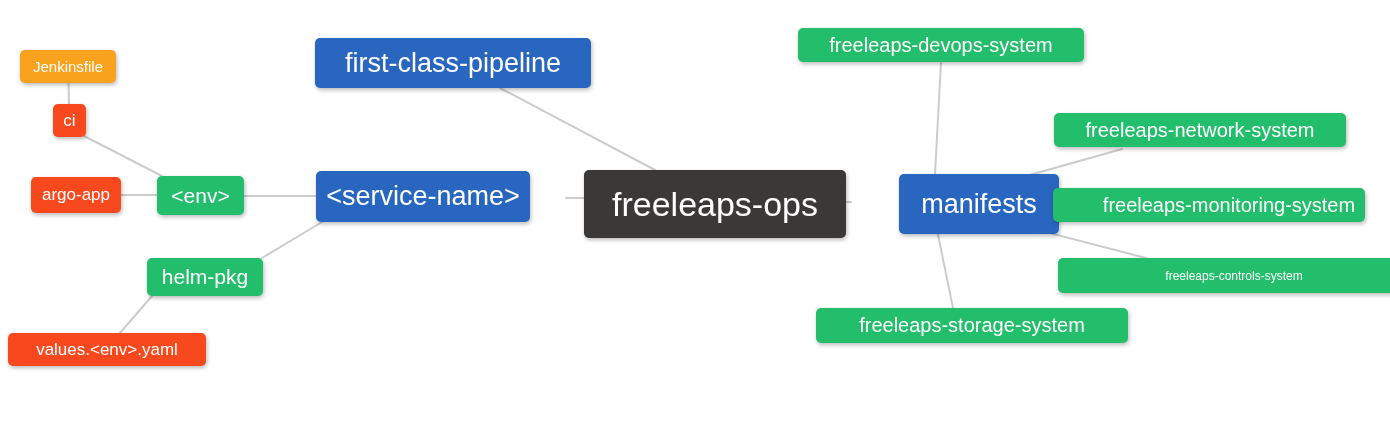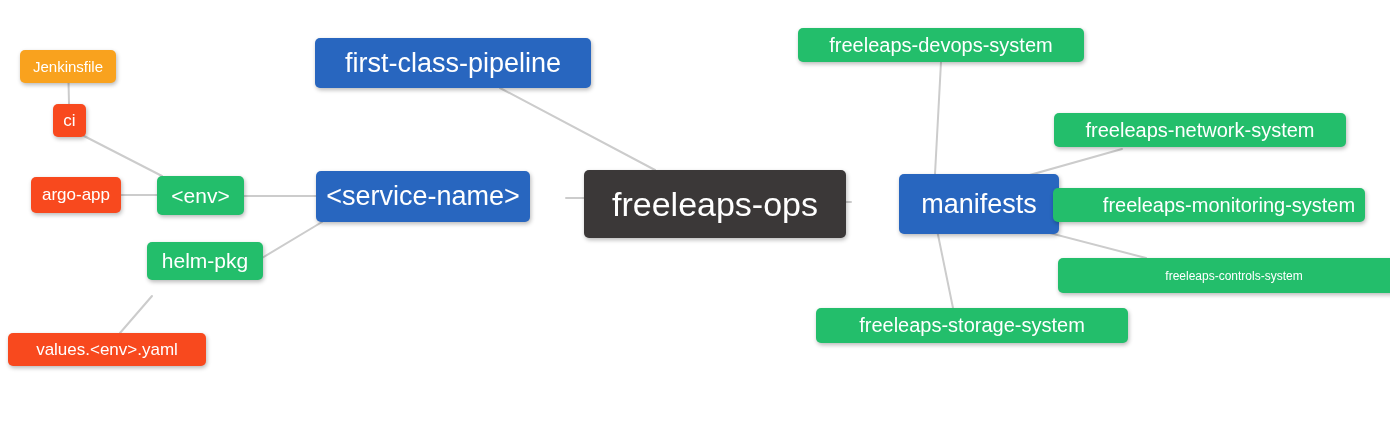--- a/index.html
+++ b/index.html
@@ -37,21 +37,21 @@
   .lv-primary   { background: var(--primary, #2866bf); }
   .lv-secondary { background: var(--secondary, #23be6b); }
   .lv-red       { background: var(--leaf_red, #f8491e); }
   .lv-amber     { background: var(--leaf_amber, #f9a21e); }
 
   
   #n-jenkinsfile          { left: 20px;   top: 40px;  width: 96px;  height: 33px; font-size: 15px; margin-top: 10px; }
   #n-ci                   { left: 53px;   top: 104px; width: 33px;  height: 33px; font-size: 17px; }
   #n-argo-app             { left: 31px;   top: 177px; width: 90px;  height: 36px; font-size: 17px; }
   #n-env                  { left: 157px;  top: 176px; width: 87px;  height: 39px; font-size: 21px; }
-  #n-helm-pkg             { left: 147px;  top: 242px; width: 116px; height: 38px; font-size: 21px; }
+  #n-helm-pkg             { left: 147px;  top: 258px; width: 116px; height: 38px; font-size: 21px; }
   #n-values-env-yaml      { left: 8px;    top: 333px; width: 198px; height: 33px; font-size: 17px; }
   #n-first-class-pipeline { left: 315px;  top: 38px;  width: 276px; height: 50px; font-size: 27px; }
   #n-service-name         { left: 316px;  top: 171px; width: 214px; height: 51px; font-size: 27px; }
   #n-freeleaps-ops        { left: 584px;  top: 170px; width: 262px; height: 68px; font-size: 34px; }
   #n-manifests            { left: 851px;  top: 174px; width: 160px; height: 60px; font-size: 27px; margin-left: 48px; }
   #n-devops-system        { left: 798px;  top: 28px;  width: 286px; height: 34px; font-size: 20px; }
   #n-network-system       { left: 1054px; top: 113px; width: 292px; height: 34px; font-size: 20px; }
   #n-monitoring-system    { left: 1053px; top: 188px; width: 312px; height: 34px; font-size: 20px; padding-left: 40px; }
   #n-controls-system      { left: 1058px; top: 258px; width: 352px; height: 35px; font-size: 12px; }
   #n-storage-system       { left: 816px;  top: 308px; width: 312px; height: 35px; font-size: 20px; }

